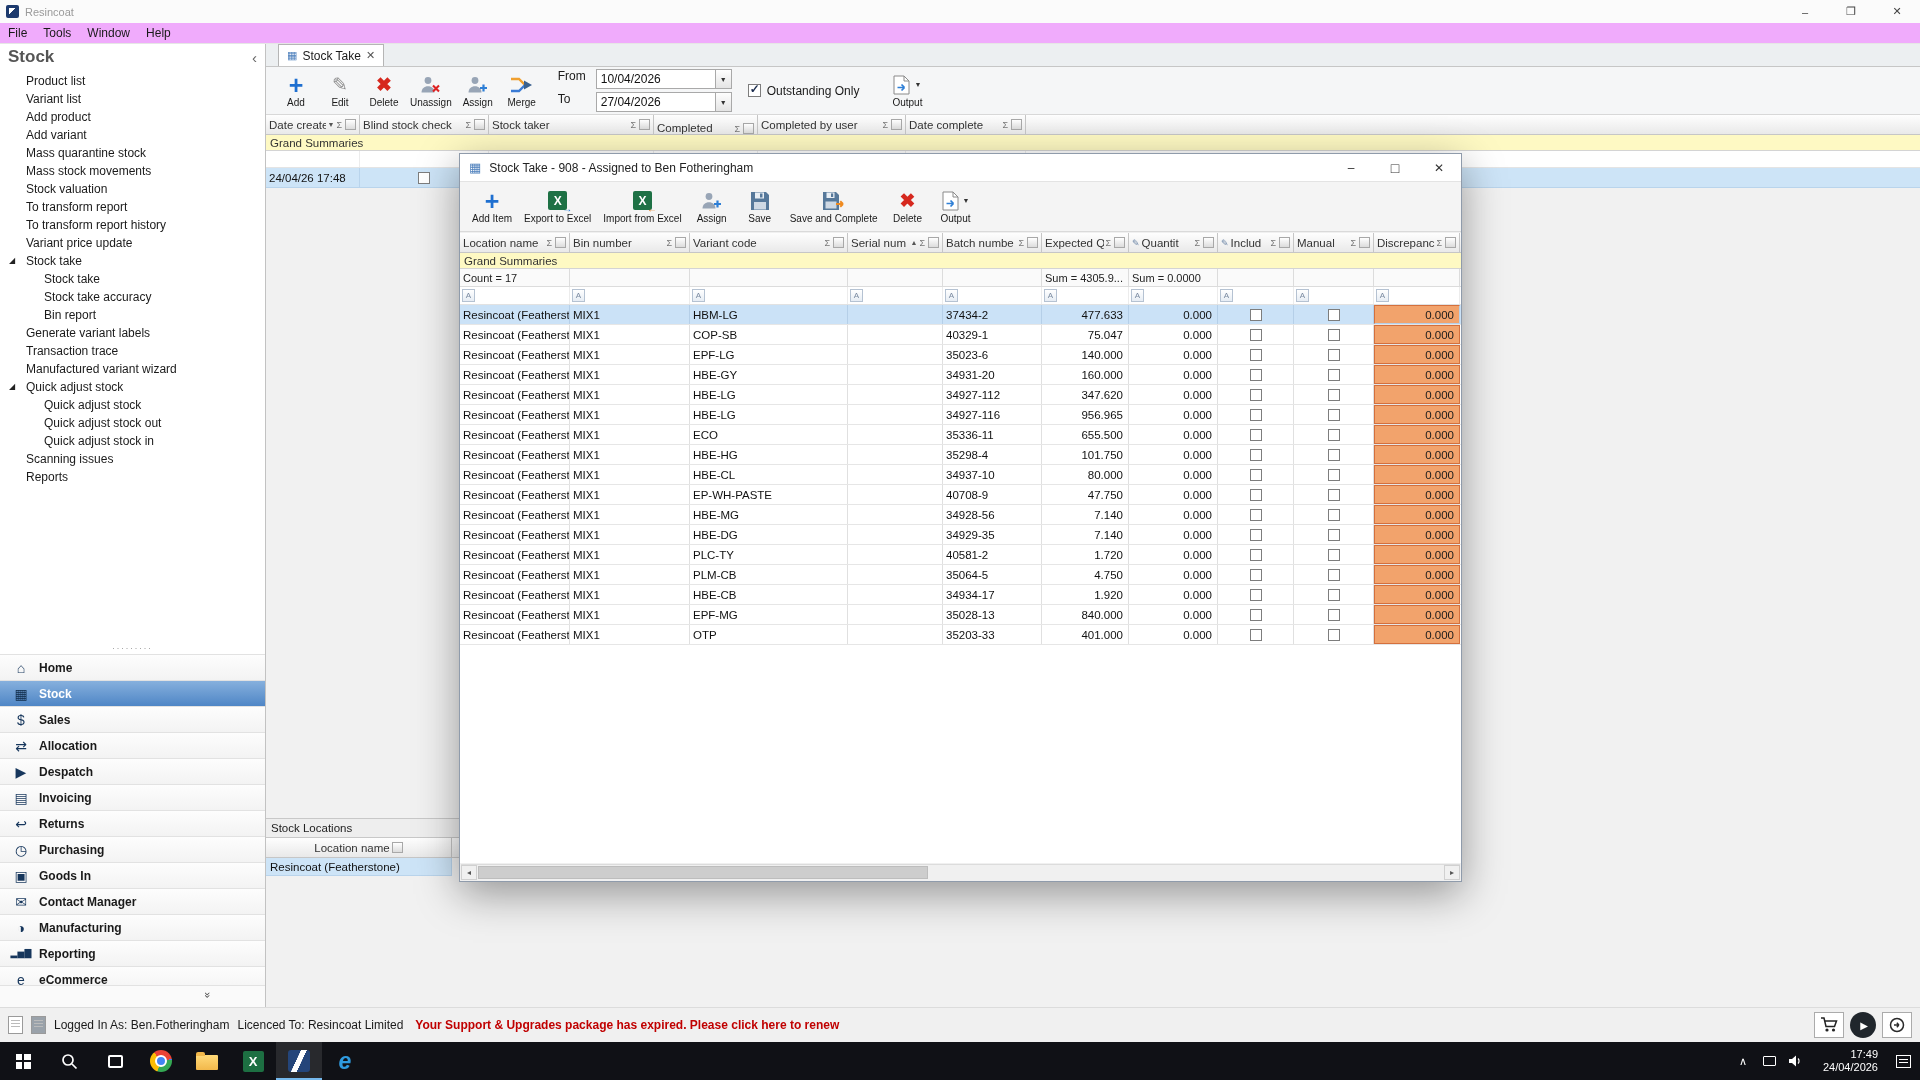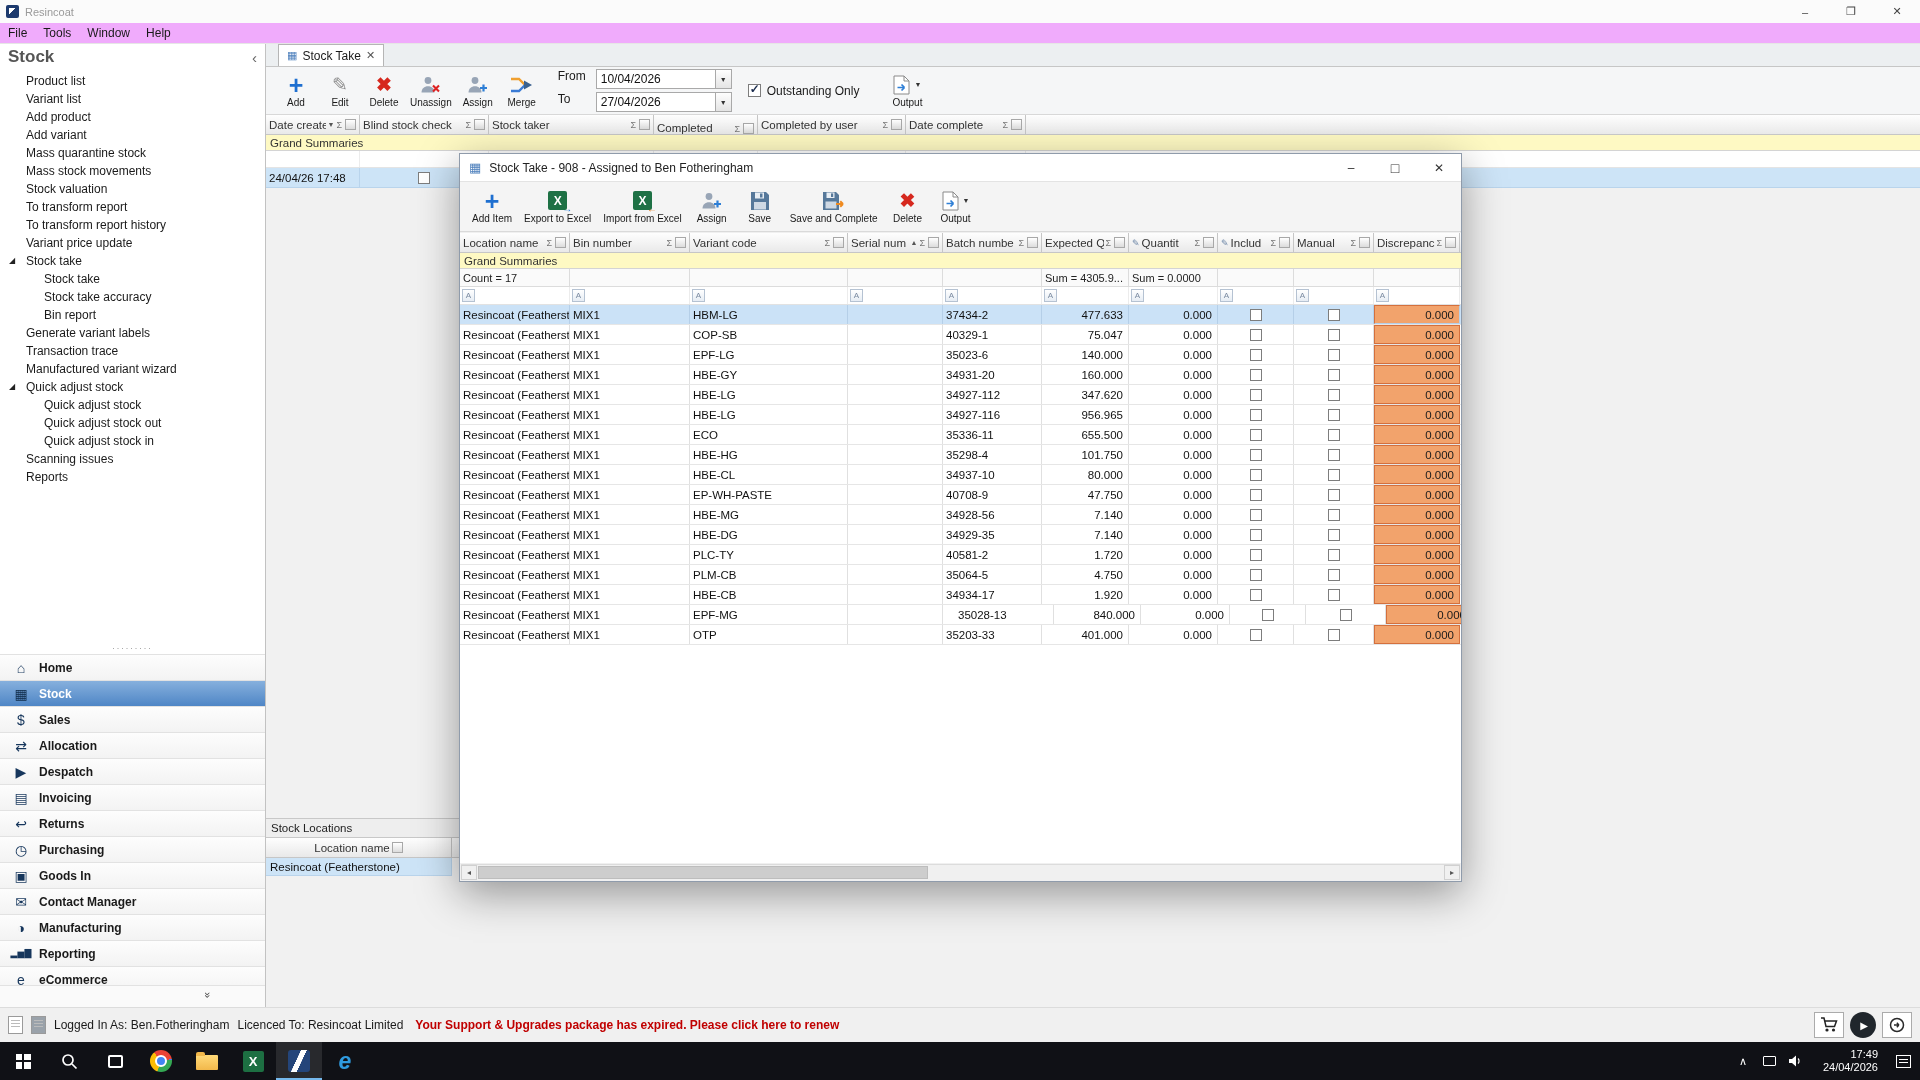--- a/index.html
+++ b/index.html
@@ -1013,21 +1013,21 @@
             <div class="dcell chk" style="width: 80px;">
               <span class="cb small"></span>
             </div>
             <div class="dcell num disc" style="width: 86px;">0.000</div>
           </div>
           <div class="drow">
             <div class="dcell" style="width: 110px;">Resincoat (Featherstone)</div>
             <div class="dcell" style="width: 120px;">MIX1</div>
             <div class="dcell" style="width: 158px;">EPF-MG</div>
             <div class="dcell" style="width: 95px;"></div>
-            <div class="dcell" style="width: 99px; margin-left: 12px;">35028-13</div>
+            <div class="dcell" style="width: 99px;">35028-13</div>
             <div class="dcell num" style="width: 87px;">840.000</div>
             <div class="dcell num" style="width: 89px;">0.000</div>
             <div class="dcell chk" style="width: 76px;">
               <span class="cb small"></span>
             </div>
             <div class="dcell chk" style="width: 80px;">
               <span class="cb small"></span>
             </div>
             <div class="dcell num disc" style="width: 86px;">0.000</div>
           </div>

